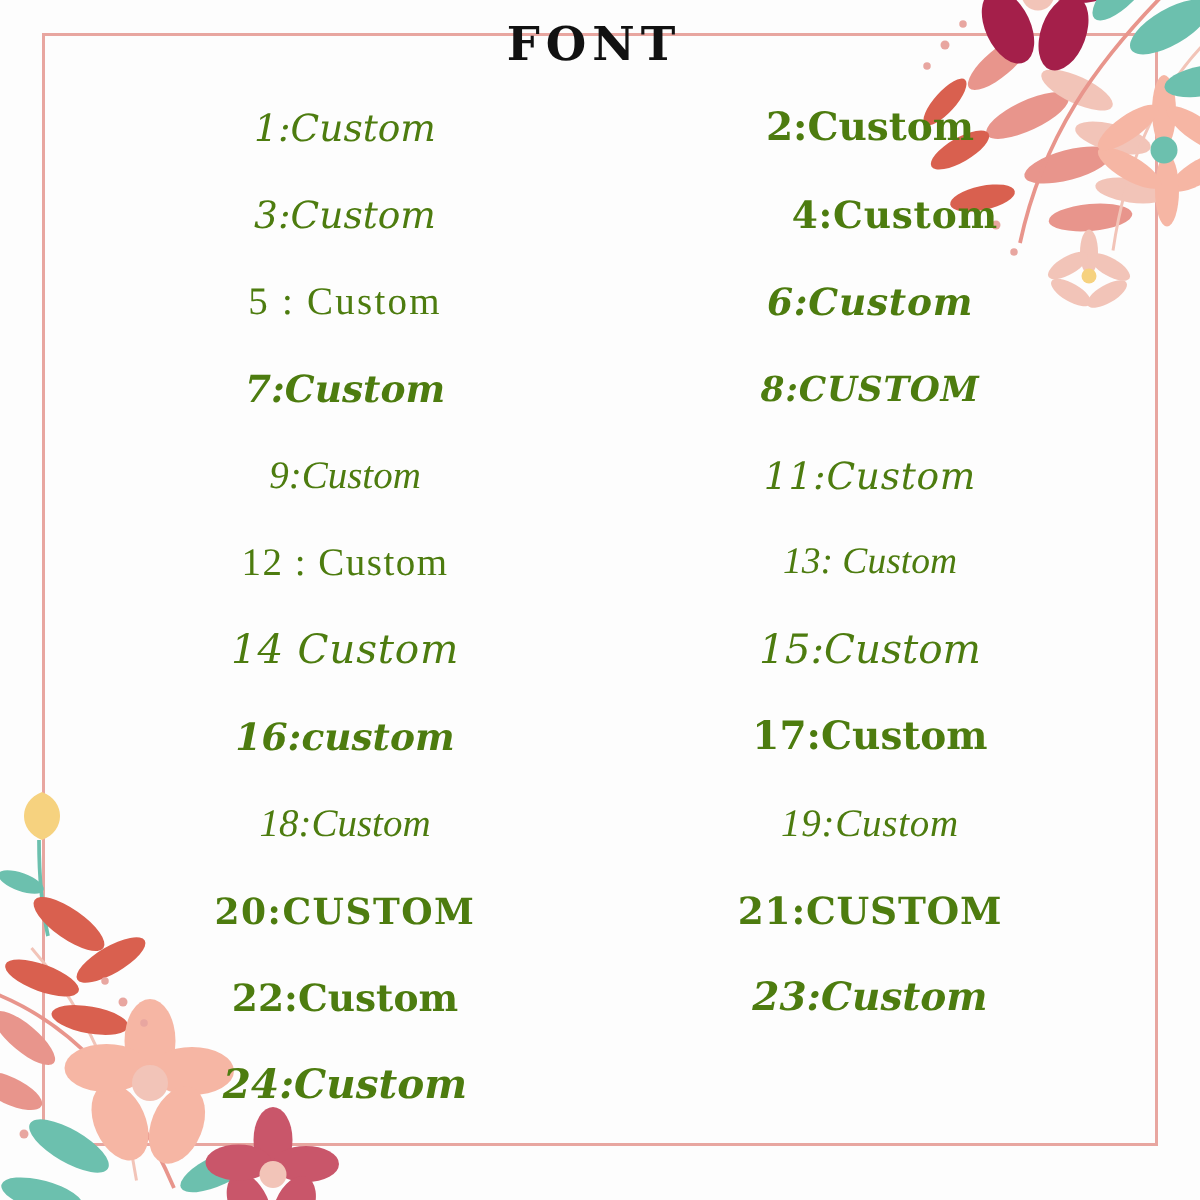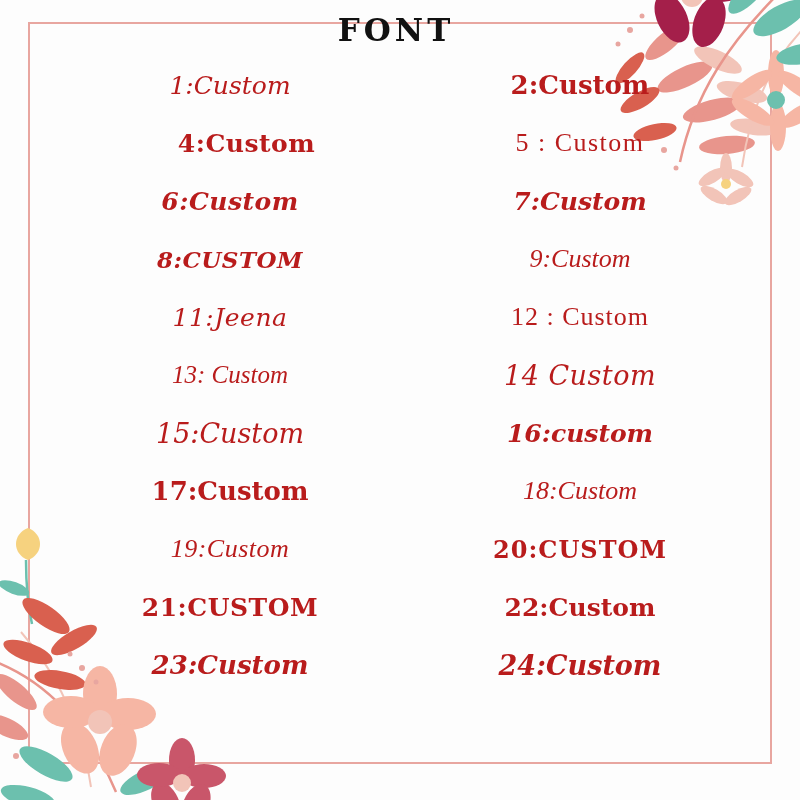--- a/index.html
+++ b/index.html
@@ -60,21 +60,21 @@
     display: grid;
     grid-template-columns: 1fr 1fr;
     grid-auto-rows: 58px;
     column-gap: 10px;
     z-index: 5;
   }
   .cell {
     display: flex;
     align-items: center;
     justify-content: center;
-    color: #b91c1c;
+    color: #4d7c0f;
     white-space: nowrap;
   }
   .cell .txt { display: inline-block; }
 
   
   .f1  { font-family: "DejaVu Serif", serif; font-style: italic; font-size: 25px; letter-spacing: 0px; }
   .f2  { font-family: "DejaVu Serif", serif; font-weight: 700; font-size: 26px; }
   .f3  { font-family: "DejaVu Serif", serif; font-style: italic; font-size: 25px; }
   .f4  { font-family: "DejaVu Serif", serif; font-weight: 700; font-size: 25px; letter-spacing: 0.5px; margin-left: 33px; }
   .f5  { font-family: "Liberation Serif", serif; font-size: 26px; letter-spacing: 1.5px; }
@@ -251,39 +251,42 @@
   <div class="title">FONT</div>
 
   <div class="list">
     <div class="cell">
         <span class="txt f1">1:Custom</span>
       </div>
     <div class="cell">
         <span class="txt f2">2:Custom</span>
       </div>
     <div class="cell">
+        <span class="txt f3">3:Custom</span>
+      </div>
+    <div class="cell">
         <span class="txt f4">4:Custom</span>
       </div>
     <div class="cell">
         <span class="txt f5">5 : Custom</span>
       </div>
     <div class="cell">
         <span class="txt f6">6:Custom</span>
       </div>
     <div class="cell">
         <span class="txt f7">7:Custom</span>
       </div>
     <div class="cell">
         <span class="txt f8">8:CUSTOM</span>
       </div>
     <div class="cell">
         <span class="txt f9">9:Custom</span>
       </div>
     <div class="cell">
-        <span class="txt f11">11:Jeena</span>
+        <span class="txt f11">11:Custom</span>
       </div>
     <div class="cell">
         <span class="txt f12">12 : Custom</span>
       </div>
     <div class="cell">
         <span class="txt f13">13: Custom</span>
       </div>
     <div class="cell">
         <span class="txt f14">14  Custom</span>
       </div>

